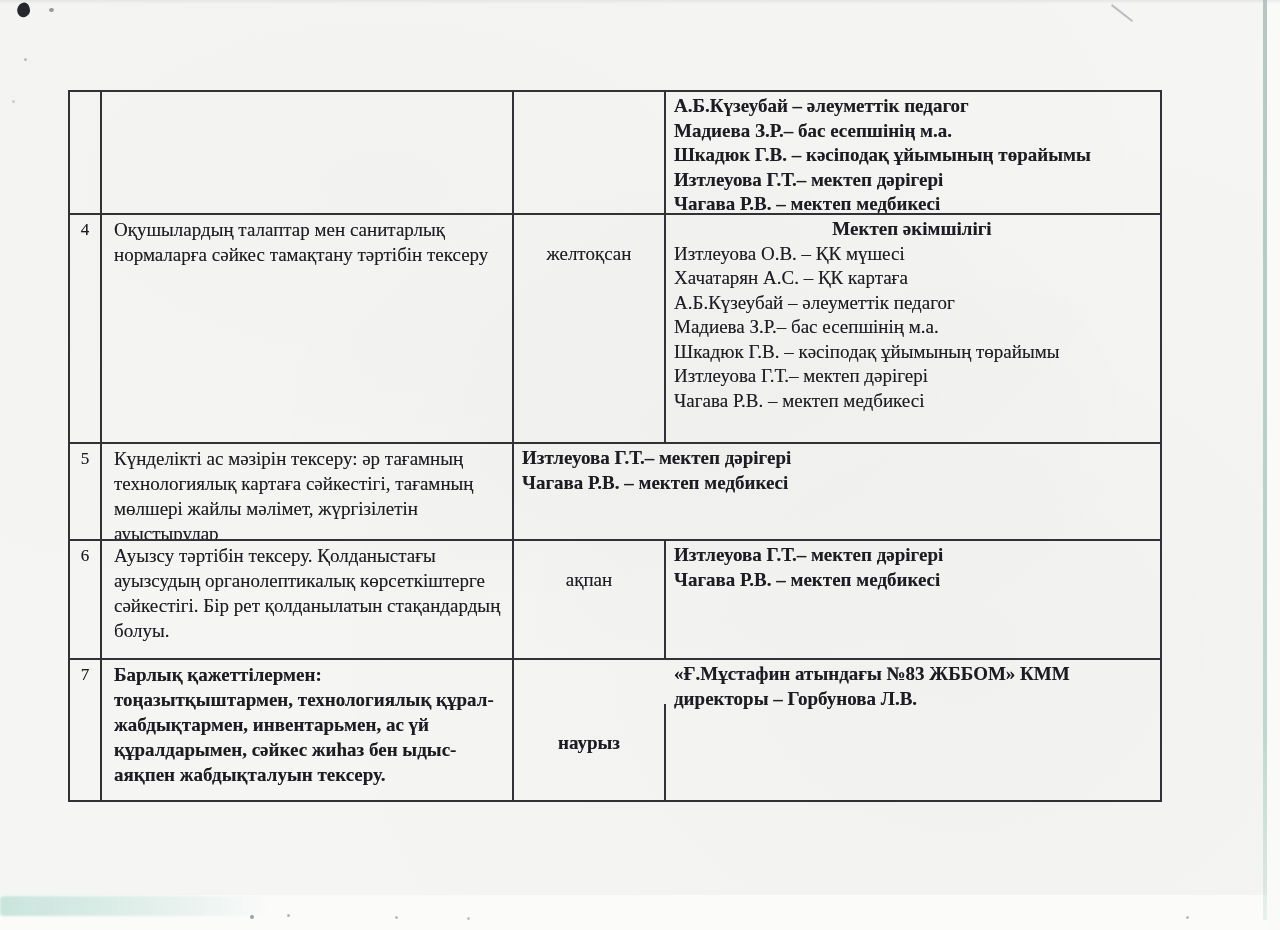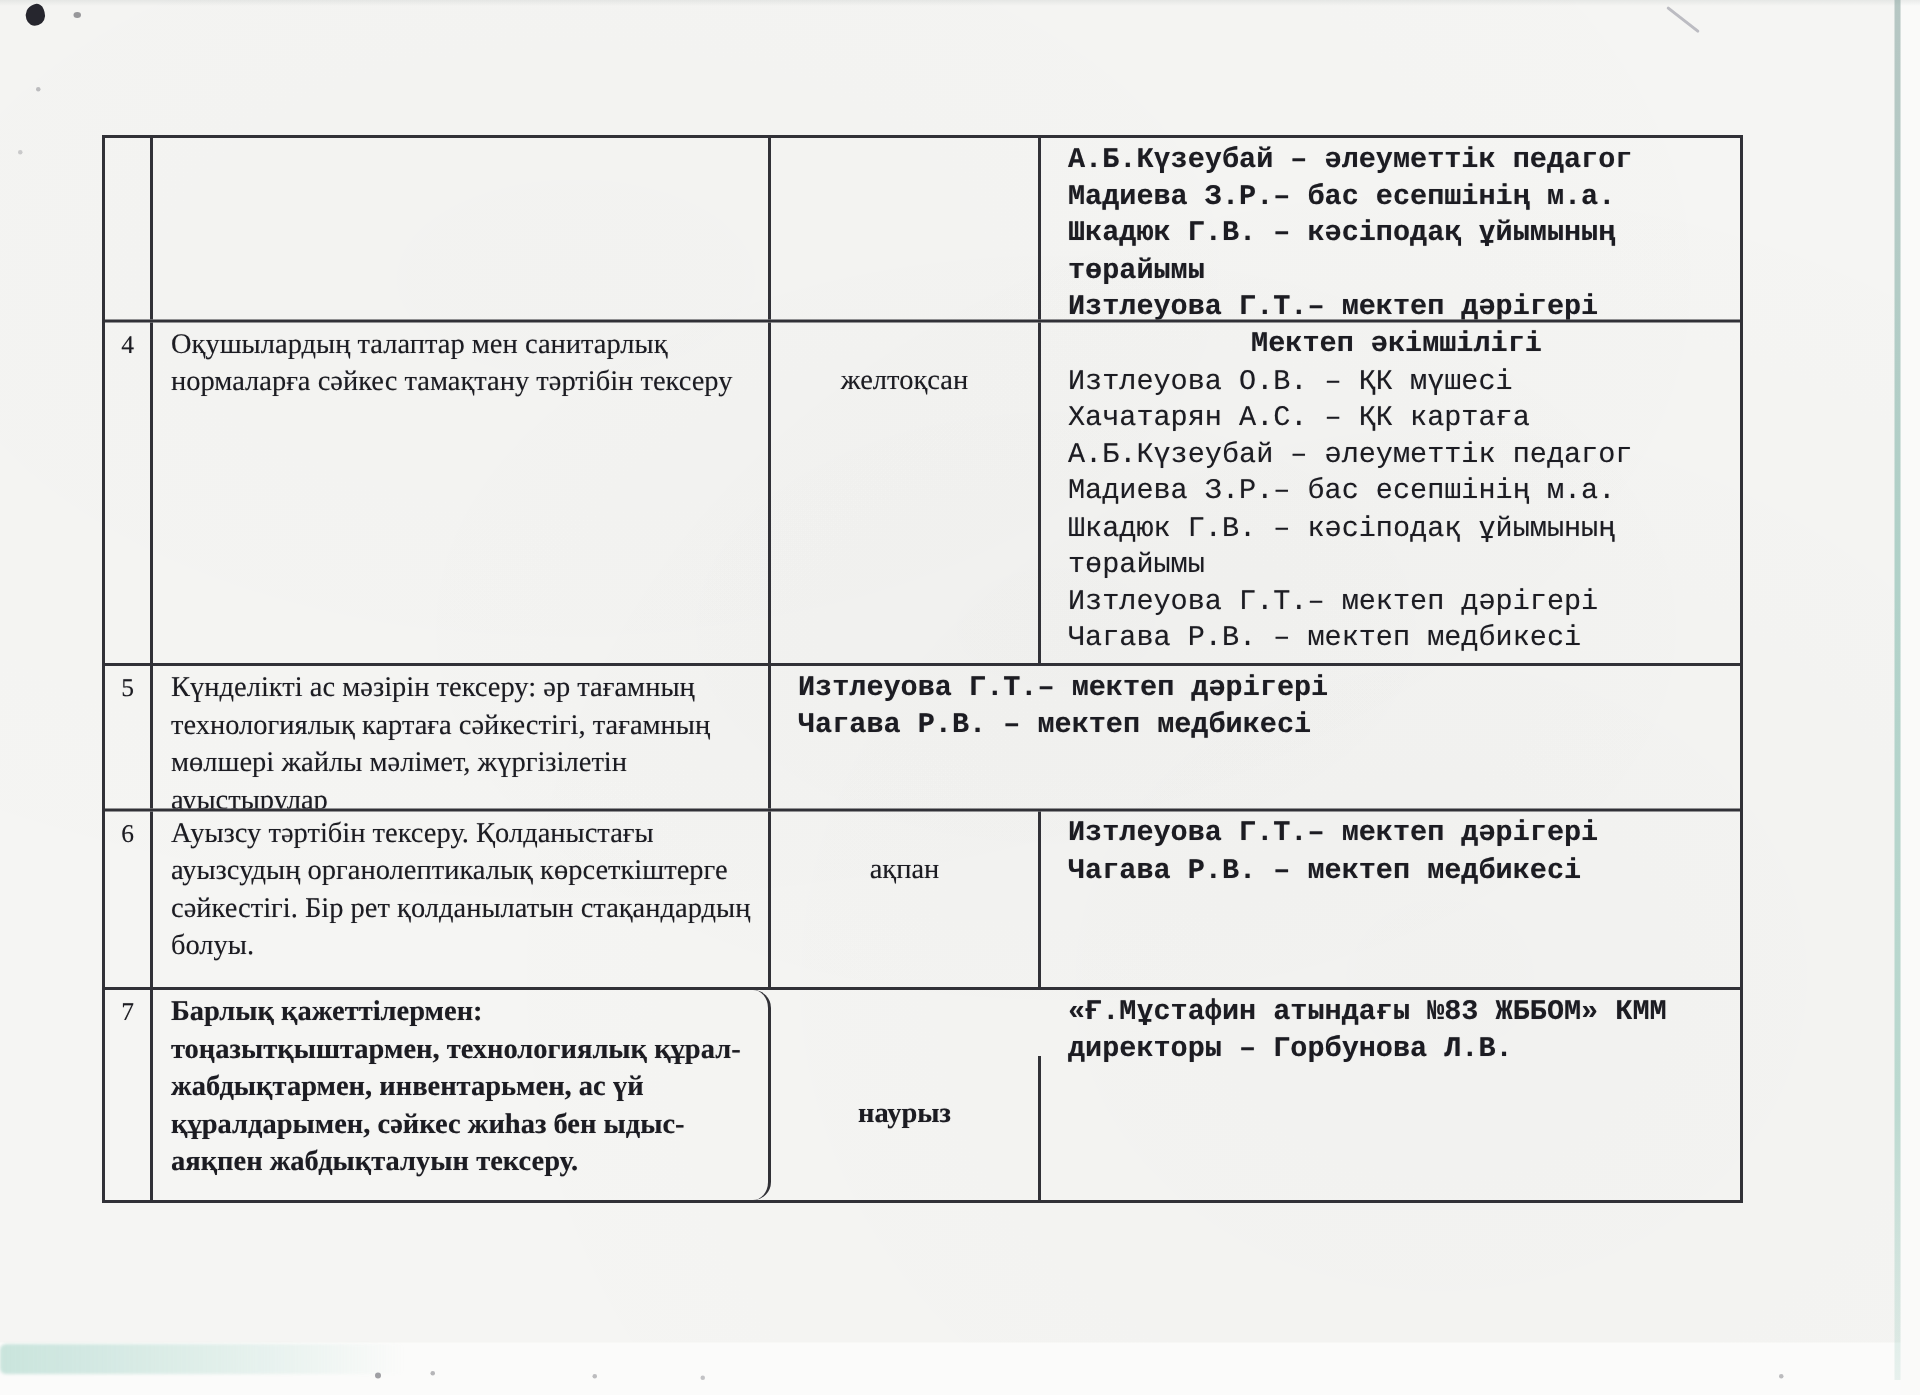--- a/index.html
+++ b/index.html
@@ -96,40 +96,39 @@
     padding-top: 4px;
     line-height: 22px;
   }
   .cell-task {
     width: 412px;
     border-right: 2px solid #313137;
     padding: 2px 8px 0 12px;
     line-height: 25px;
   }
   .cell-month {
-    width: 180px;
+    width: 152px;
     border-right: 2px solid #313137;
     text-align: center;
     padding-top: 27px;
     line-height: 24px;
   }
   .cell-resp {
     flex: 1;
-    padding: 2px 10px 0 18px;
-    font-family: Liberation Mono, monospace;
+    padding: 2px 10px 0 8px;
   }
   .resp-line { line-height: 24.5px; }
 
   
   .row-cont .resp-line { font-weight: 700; }
   .row-4 .resp-line:first-child { font-weight: 700; text-align: center; }
   .row-5 .resp-line { font-weight: 700; }
   .row-6 .resp-line { font-weight: 700; }
   .row-7 .resp-line { font-weight: 700; }
-  .row-7 .cell-task { font-weight: 700; border-radius: 12px; }
+  .row-7 .cell-task { font-weight: 700; }
   .row-7 .cell-month { font-weight: 700; margin-top: 44px; }
 
   
   .ptable, .ptable * { text-shadow: 0 0 0.5px rgba(30,30,40,0.45); }
 </style>
 </head>
 <body>
 
 <div class="scan">
 

